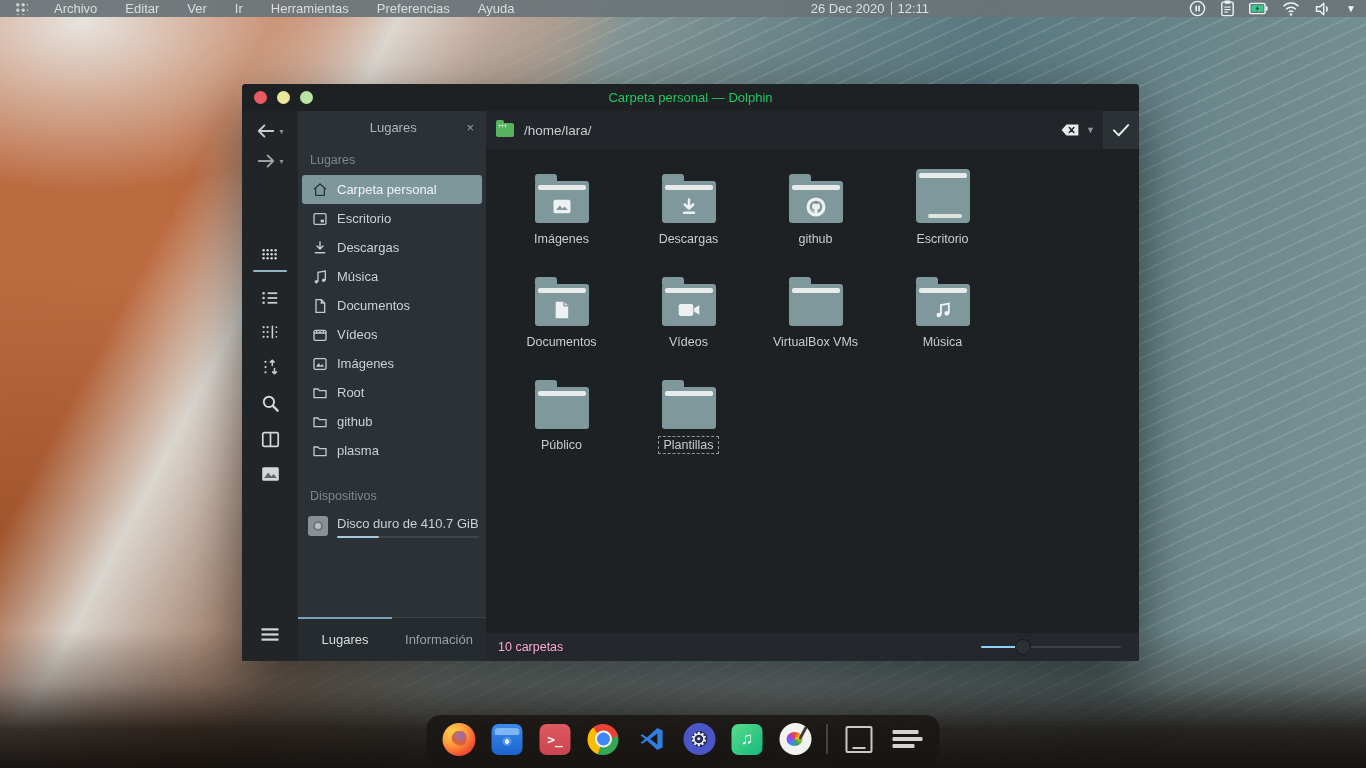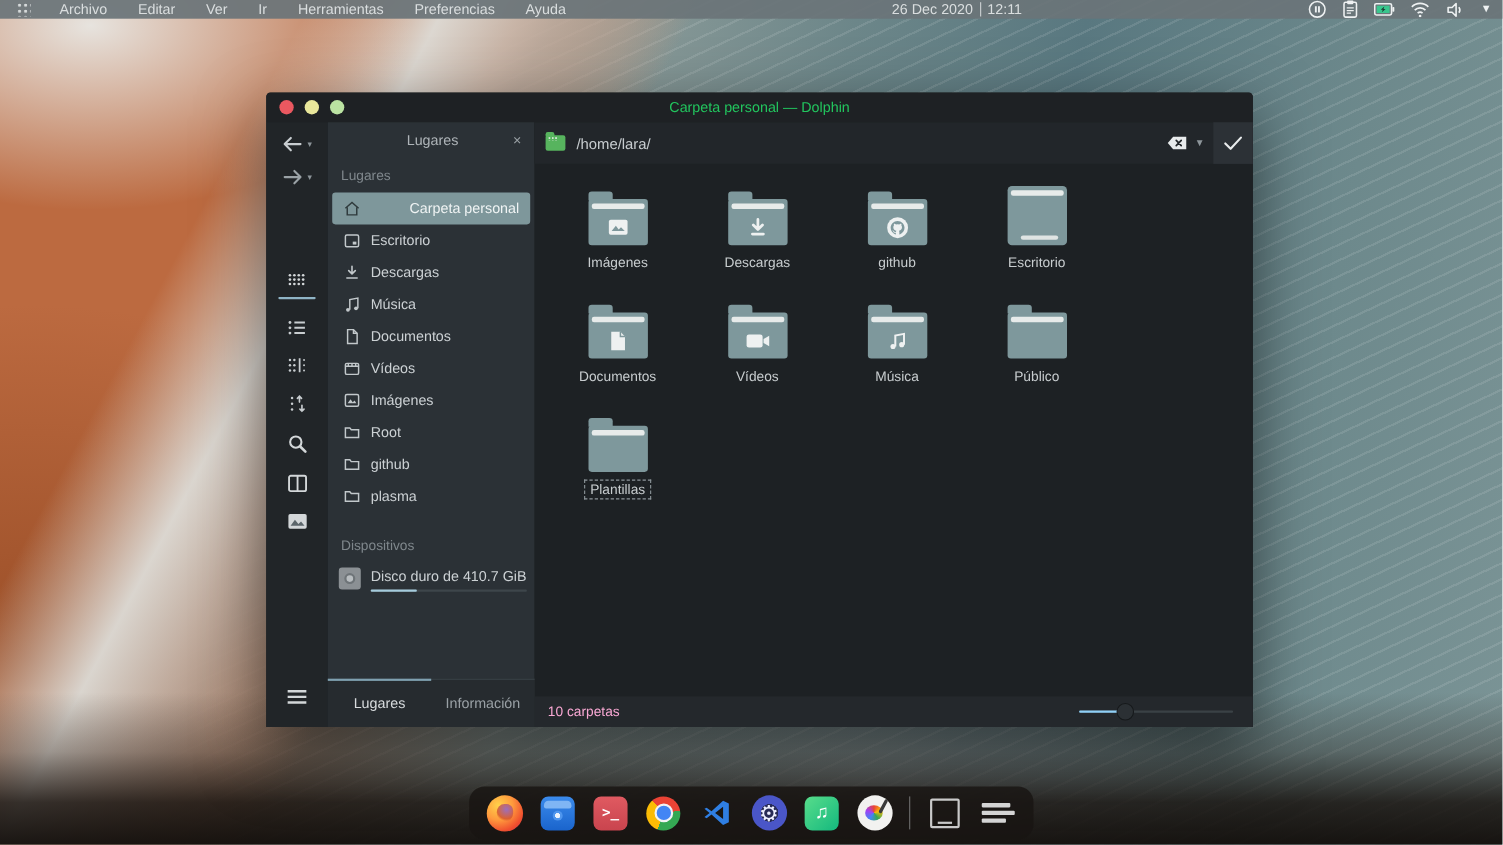--- a/index.html
+++ b/index.html
@@ -58,21 +58,21 @@
 
   
   .places { width:188px; background:#2b3136; display:flex; flex-direction:column; flex:0 0 188px; }
   .places-header { height:32px; display:flex; align-items:center; padding:0 10px; color:#aeb4b8; font-size:13px; flex:0 0 32px; }
   .places-header .ph-title { flex:1; text-align:center; }
   .places-close { color:#9aa1a5; font-size:13px; cursor:pointer; padding:0 2px; }
   .section-label { color:#7f878c; font-size:12.5px; padding:10px 12px 8px 12px; }
   .place-item { display:flex; align-items:center; gap:9px; height:29px; padding:0 10px; margin:0 4px; border-radius:3px;
     color:#ccd1d4; font-size:13px; cursor:pointer; white-space:nowrap; }
   .place-item svg { flex:0 0 16px; }
-  .place-item.selected { background:#7e979b; color:#f0f4f4;justify-content:space-between; }
+  .place-item.selected { background:#7e979b; color:#f0f4f4; }
   .place-item.selected svg { stroke:#2f3a3c; }
   .devices { margin-top:14px; }
   .device-item { display:flex; align-items:flex-start; gap:9px; padding:5px 10px 2px 10px; cursor:pointer; }
   .device-icon { width:20px; height:20px; background:#8b9094; border-radius:3px; display:flex; align-items:center; justify-content:center; flex:0 0 20px; }
   .device-icon .disc { width:10px; height:10px; border-radius:50%; background:#b9bec1; border:2px solid #6e7478; }
   .device-text { flex:1; }
   .device-label { color:#ccd1d4; font-size:13px; white-space:nowrap; }
   .device-bar { height:2px; background:#3e464b; margin-top:5px; border-radius:1px; position:relative; }
   .device-fill { position:absolute; left:0; top:0; bottom:0; background:#a5cbdc; border-radius:1px; }
   .places-spacer { flex:1; }
@@ -526,20 +526,26 @@
                   <svg width="24" height="16" viewBox="0 0 28 18">
                     <rect x="2" y="2" width="17" height="14" rx="2.5" fill="#eef1f1"></rect>
                     <path d="M20 7 26 3.5 V14.5 L20 11 Z" fill="#eef1f1"></path>
                   </svg>
                 </div>
           </div>
             </div>
           <div class="f-label">Vídeos</div>
         </div>
 
+        <div class="tile">
+          <div class="f-icon-wrap">
+              <div class="folder"></div>
+            </div>
+          <div class="f-label">VirtualBox VMs</div>
+        </div>
 
         <div class="tile">
           <div class="f-icon-wrap">
               <div class="folder">
             <div class="glyph">
                   <svg width="20" height="20" viewBox="0 0 24 24">
                     <path d="M9.5 18 V6 L19 4.2 V16" fill="none" stroke="#eef1f1" stroke-width="2.2"></path>
                     <circle cx="7" cy="18" r="2.8" fill="#eef1f1"></circle>
                     <circle cx="16.5" cy="16" r="2.8" fill="#eef1f1"></circle>
                   </svg>

